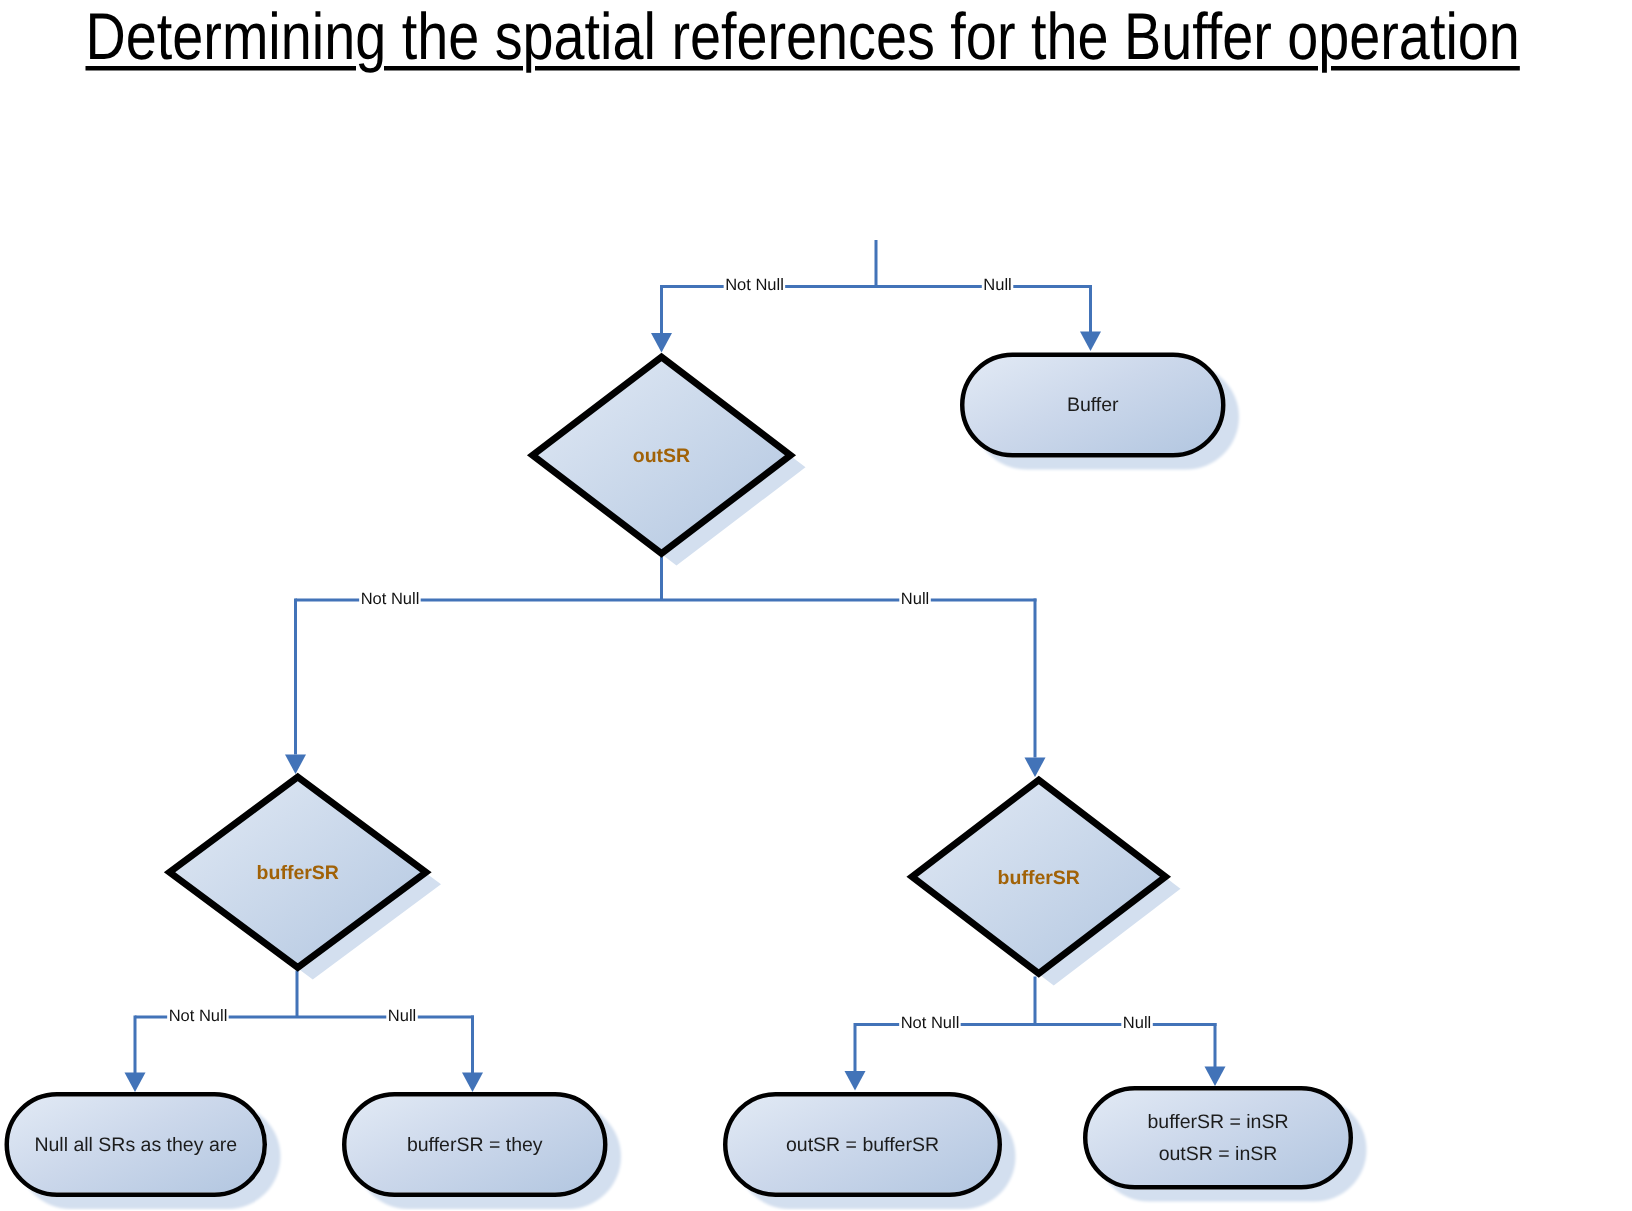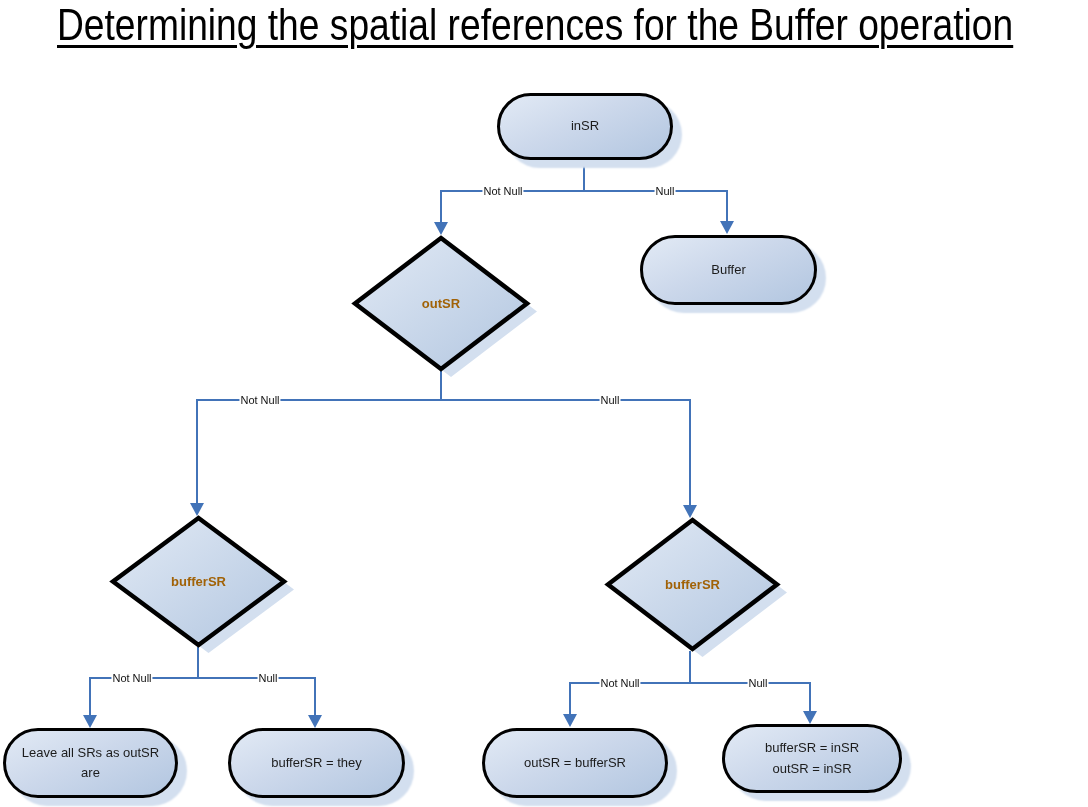--- a/index.html
+++ b/index.html
@@ -111,30 +111,27 @@
 
   <div class="vline" style="left:689px;top:651px;height:32px"></div>
   <div class="hline" style="left:570px;top:682px;width:241px"></div>
   <div class="vline" style="left:569px;top:682px;height:33px"></div>
   <div class="arrow-down" style="left:563px;top:714px"></div>
   <div class="vline" style="left:809px;top:682px;height:30px"></div>
   <div class="arrow-down" style="left:803px;top:711px"></div>
   <span class="edge-label" style="left:620px;top:683px">Not Null</span>
   <span class="edge-label" style="left:758px;top:683px">Null</span>
 
-  <div class="stadium" style="left:497px;top:93px;width:176px;height:67px">
-    <span class="node-label">inSR</span>
-  </div>
 
   <div class="stadium" style="left:640px;top:235px;width:177px;height:70px">
     <span class="node-label">Buffer</span>
   </div>
 
   <div class="stadium" style="left:3px;top:728px;width:175px;height:70px">
-    <span class="node-label">Leave all SRs as outSR are</span>
+    <span class="node-label">Null all SRs as they are</span>
   </div>
 
   <div class="stadium" style="left:228px;top:728px;width:177px;height:70px">
     <span class="node-label">bufferSR = they</span>
   </div>
 
   <div class="stadium" style="left:722px;top:724px;width:180px;height:69px">
     <span class="node-label">bufferSR = inSR
 outSR = inSR</span>
   </div>

